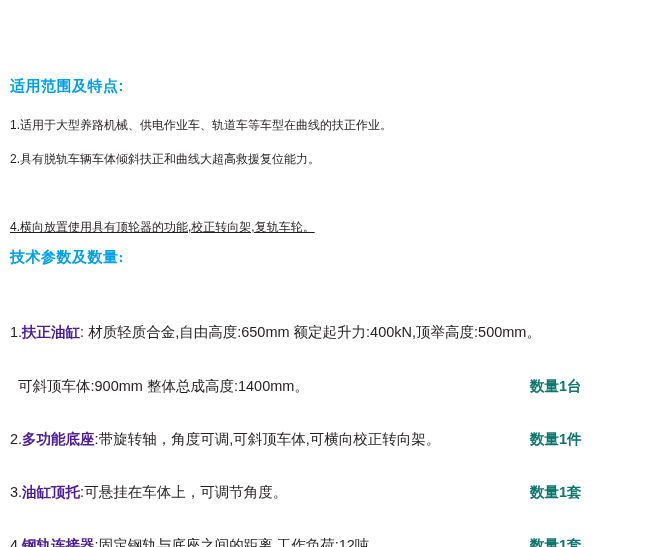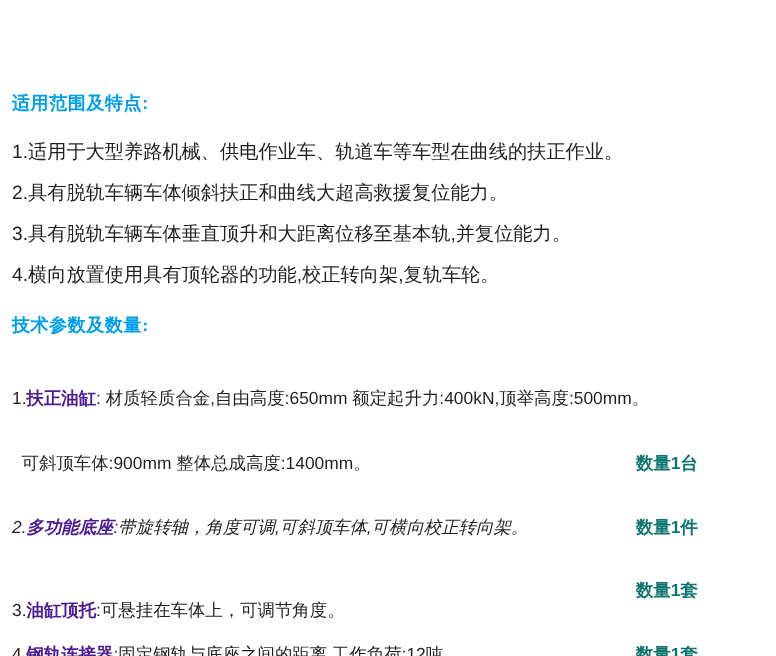--- a/index.html
+++ b/index.html
@@ -30,50 +30,50 @@
     letter-spacing: 0.5px;
   }
   #heading-scope {
     position: absolute;
     left: 10px;
     top: 31px;
   }
   #heading-specs {
     position: absolute;
     left: 10px;
-    top: 216px;
+    top: 202px;
     font-family: Liberation Serif, serif;
   }
   .list-item {
     position: absolute;
     left: 10px;
-    font-size: 16px;
+    font-size: 12px;
     color: #231f20;
     white-space: nowrap;
   }
   .num {
     color: #231f20;
   }
   #scope-1 { top: 71px; }
   #scope-2 { top: 105px; }
   #scope-3 { top: 139px; }
-  #scope-4 { top: 173px; }
+  #scope-4 { top: 173px; text-decoration: underline; }
 
   .spec-row {
     position: absolute;
     left: 10px;
     right: 10px;
     font-size: 14.5px;
     color: #231f20;
     white-space: nowrap;
   }
   #spec-1 { top: 277px; }
   #spec-1b { top: 331px; left: 18px; }
-  #spec-2 { top: 384px; font-style: italic; }
-  #spec-3 { top: 453px; }
+  #spec-2 { top: 384px; }
+  #spec-3 { top: 437px; }
   #spec-4 { top: 490px; }
 
   .spec-name {
     color: #4c1d95;
     font-weight: bold;
   }
   .qty {
     position: absolute;
     color: #0f766e;
     font-weight: bold;
@@ -90,23 +90,20 @@
 
 <div class="page">
 
   <div class="section-heading" id="heading-scope">适用范围及特点:</div>
 
   <div class="list-item" id="scope-1">
     <span class="num">1.</span><span>适用于大型养路机械、供电作业车、轨道车等车型在曲线的扶正作业。</span>
   </div>
   <div class="list-item" id="scope-2">
     <span class="num">2.</span><span>具有脱轨车辆车体倾斜扶正和曲线大超高救援复位能力。</span>
-  </div>
-  <div class="list-item" id="scope-3">
-    <span class="num">3.</span><span>具有脱轨车辆车体垂直顶升和大距离位移至基本轨,并复位能力。</span>
   </div>
   <div class="list-item" id="scope-4">
     <span class="num">4.</span><span>横向放置使用具有顶轮器的功能,校正转向架,复轨车轮。</span>
   </div>
 
   <div class="section-heading" id="heading-specs">技术参数及数量:</div>
 
   <div class="spec-row" id="spec-1">
     <span class="num">1.</span><span class="spec-name">扶正油缸</span><span>:</span> <span>材质轻质合金,自由高度:650mm 额定起升力:400kN,顶举高度:500mm。</span>
   </div>

